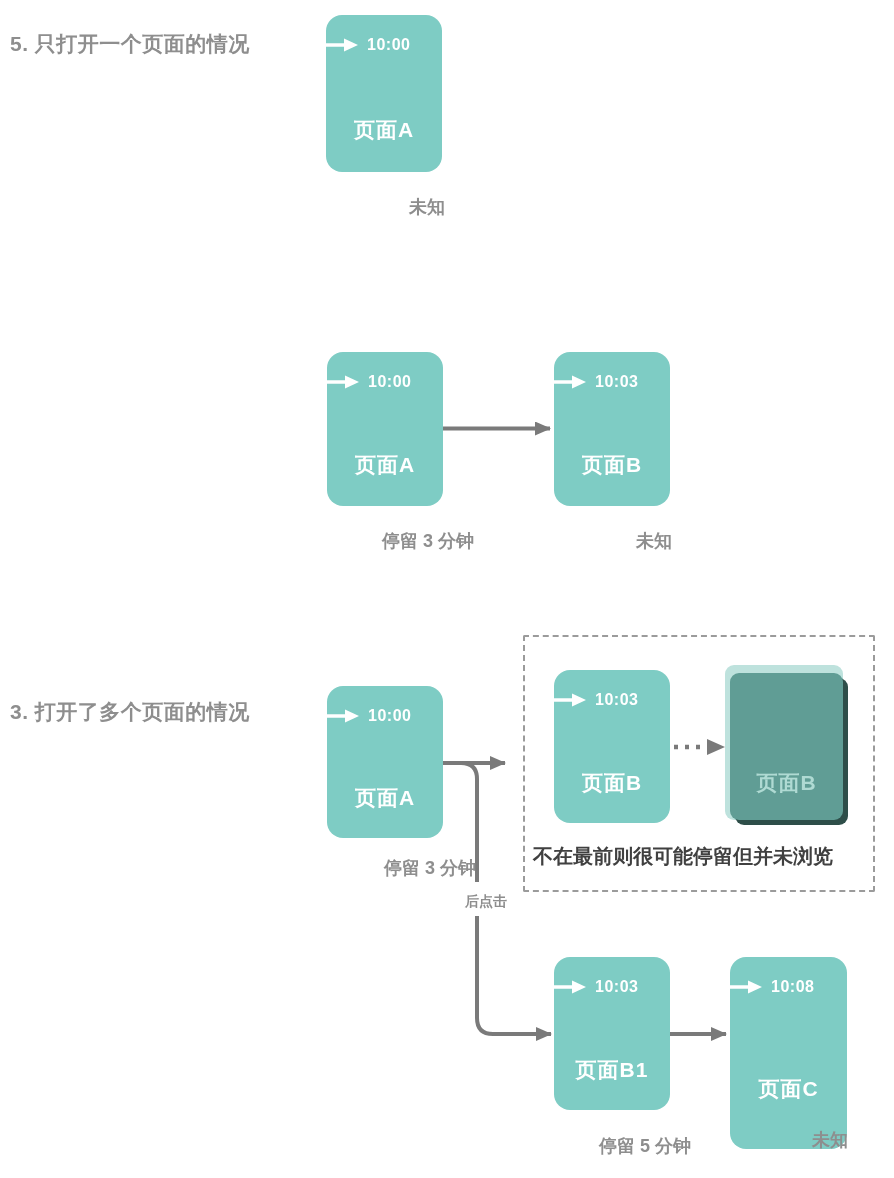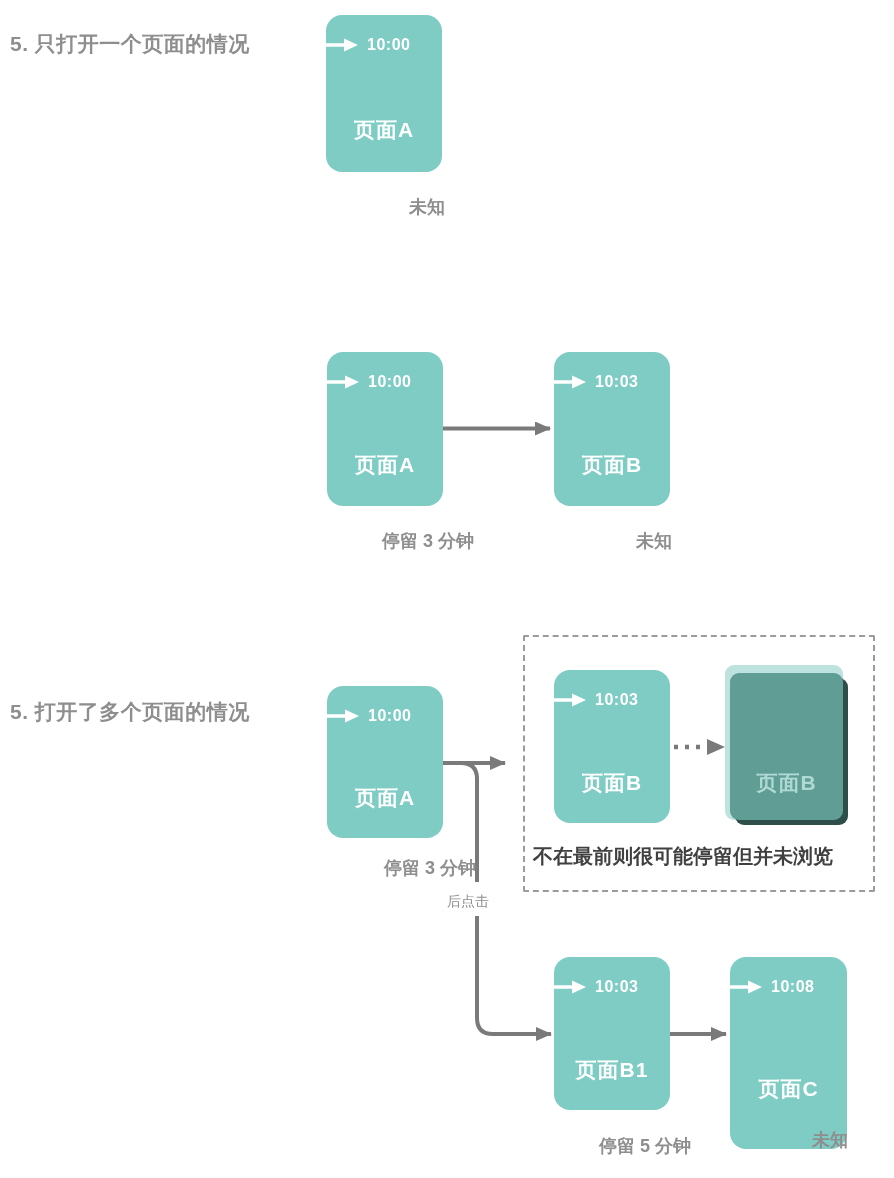--- a/index.html
+++ b/index.html
@@ -65,23 +65,23 @@
   .note {
     position: absolute;
     text-align: right;
     font-size: 18px;
     font-weight: bold;
     color: #8e8e8e;
     white-space: nowrap;
   }
   .small-label {
     position: absolute;
-    text-align: left;
+    text-align: right;
     font-size: 14px;
-    font-weight: normal;
+    font-weight: bold;
     color: #8e8e8e;
     white-space: nowrap;
   }
   .dashed-box {
     position: absolute;
     left: 523px;
     top: 635px;
     width: 348px;
     height: 253px;
     border: 2px dashed #9b9b9b;
@@ -201,21 +201,21 @@
       <svg class="enter-arrow" width="34" height="16" viewBox="0 0 34 16">
         <path d="M0 8 H 19" stroke="#ffffff" stroke-width="3.5" fill="none"></path>
         <polygon points="18,1.5 32,8 18,14.5" fill="#ffffff"></polygon>
       </svg>
       <span class="time">10:03</span>
     </div>
     <div class="card-title">页面B</div>
   </div>
   <div class="note" style="left:552px; top:529px; width:120px">未知</div>
 
-  <div class="heading" style="top:698px">5. 打开了多个页面的情况</div>
+  <div class="heading" style="top:698px">3. 打开了多个页面的情况</div>
 
   <div class="card" style="left:327px; top:686px; height:152px">
     <div class="time-row">
       <svg class="enter-arrow" width="34" height="16" viewBox="0 0 34 16">
         <path d="M0 8 H 19" stroke="#ffffff" stroke-width="3.5" fill="none"></path>
         <polygon points="18,1.5 32,8 18,14.5" fill="#ffffff"></polygon>
       </svg>
       <span class="time">10:00</span>
     </div>
     <div class="card-title">页面A</div>

